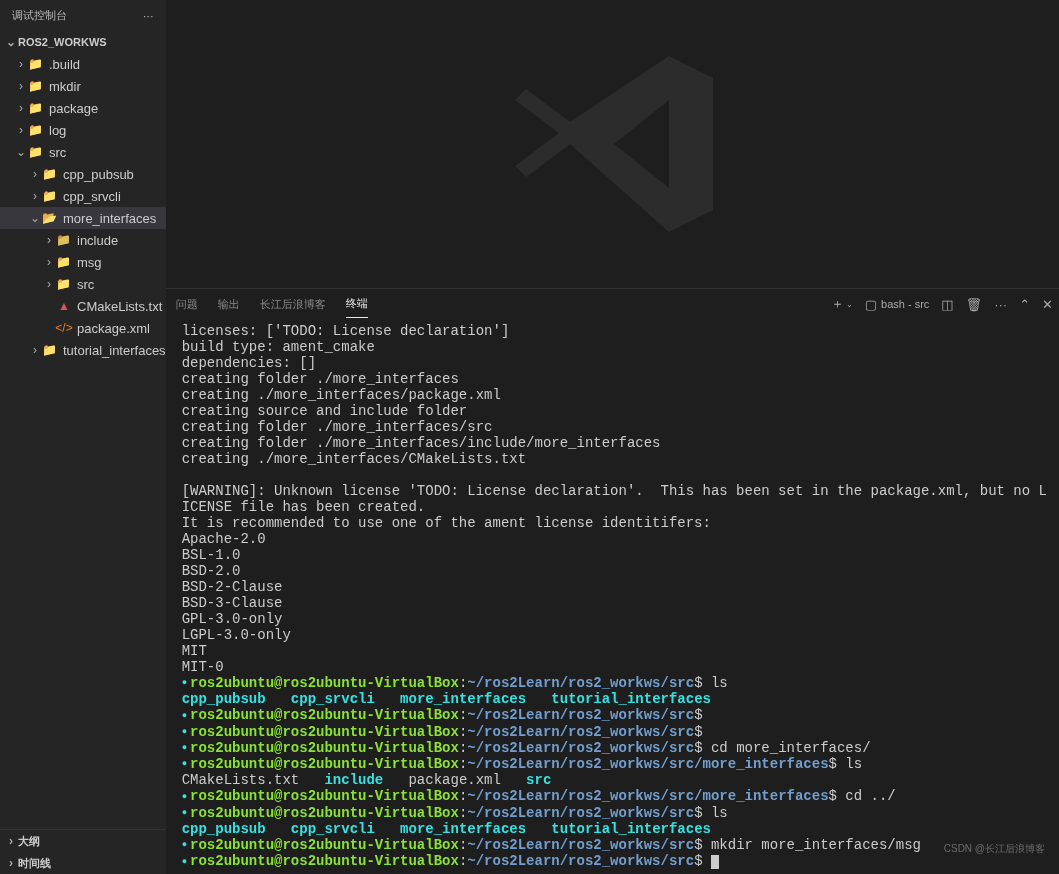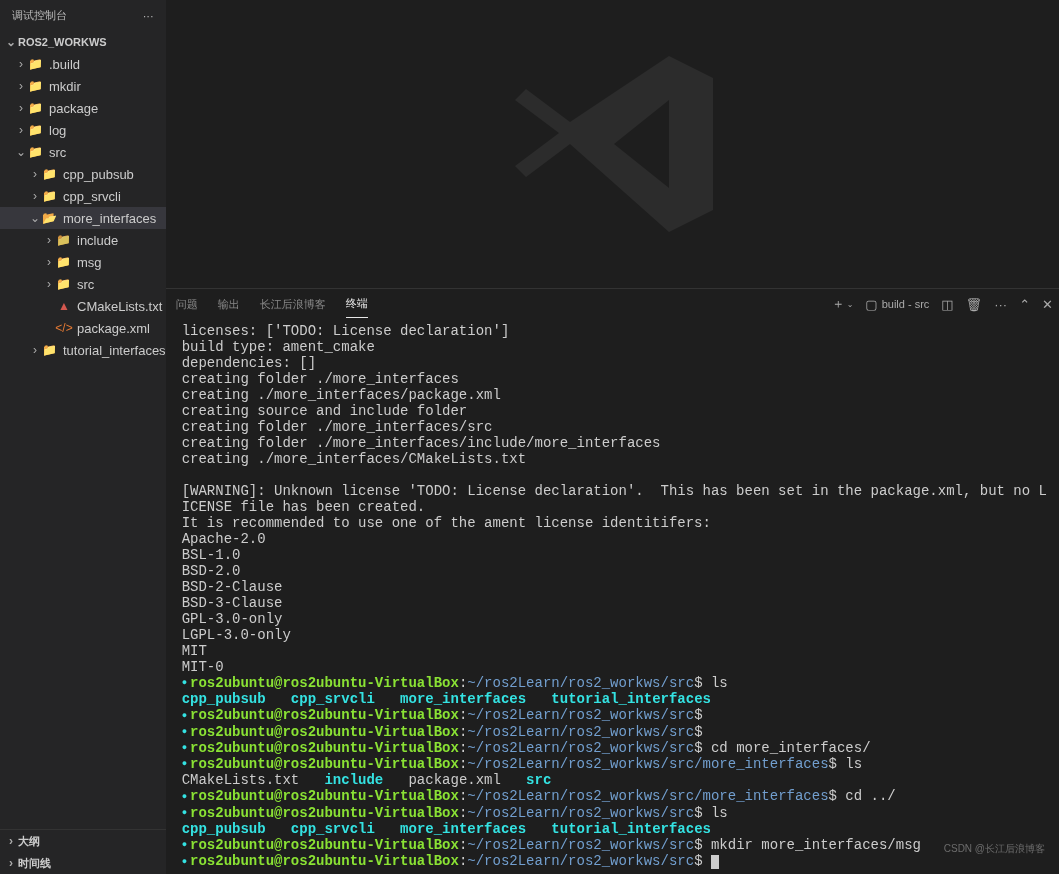--- a/index.html
+++ b/index.html
@@ -25,21 +25,21 @@
 .editor-empty { flex:0 0 288px; display:flex; align-items:center; justify-content:center; background:#1e1e1e; }
 .vscode-logo { opacity:0.06; }
 .panel { flex:1; display:flex; flex-direction:column; border-top:1px solid #333; }
 .panel-tabs { display:flex; align-items:center; height:30px; padding:0 10px; font-size:11px; color:#888; }
 .panel-tabs .tab { margin-right:20px; cursor:pointer; padding:6px 0; }
 .panel-tabs .tab.active { color:#e7e7e7; border-bottom:1px solid #e7e7e7; }
 .panel-tabs .spacer { flex:1; }
 .panel-tabs .tool { margin-left:12px; cursor:pointer; color:#aaa; display:inline-flex; align-items:center; font-size:13px; }
 .terminal { flex:1; overflow-y:auto; padding:4px 16px; font-family:Consolas,"Courier New",monospace; font-size:14px; line-height:16px; color:#ccc; white-space:pre; }
 .prompt-user { color:#8ae234; font-weight:bold; }
-.prompt-path { color:#729fcf; font-weight:normal; }
+.prompt-path { color:#729fcf; font-weight:bold; }
 .dir-out { color:#34e2e2; font-weight:bold; }
 .bullet { color:#34e2e2; font-size:9px; vertical-align:middle; margin-right:3px; }
 .watermark { position:absolute; right:14px; bottom:18px; color:rgba(200,200,200,0.45); font-size:10px; pointer-events:none;text-align:right; }
 .cursor-block { display:inline-block; width:8px; height:14px; background:#ccc; vertical-align:middle; }
 svg { display:block; }
 </style>
 </head>
 <body>
 
 <div class="sidebar">
@@ -145,21 +145,21 @@
   </div>
 
   <div class="panel">
     <div class="panel-tabs">
       <span class="tab">问题</span>
       <span class="tab">输出</span>
       <span class="tab">长江后浪博客</span>
       <span class="tab active">终端</span>
       <span class="spacer"></span>
       <span class="tool">＋ <span style="font-size:8px;margin-left:2px">⌄</span></span>
-      <span class="tool">▢ <span style="font-size:11px;margin-left:4px">build - src</span></span>
+      <span class="tool">▢ <span style="font-size:11px;margin-left:4px">bash - src</span></span>
       <span class="tool">◫</span>
       <span class="tool">🗑</span>
       <span class="tool">···</span>
       <span class="tool">⌃</span>
       <span class="tool">✕</span>
     </div>
 
     <div class="terminal" id="term">licenses: ['TODO: License declaration']
 build type: ament_cmake
 dependencies: []

